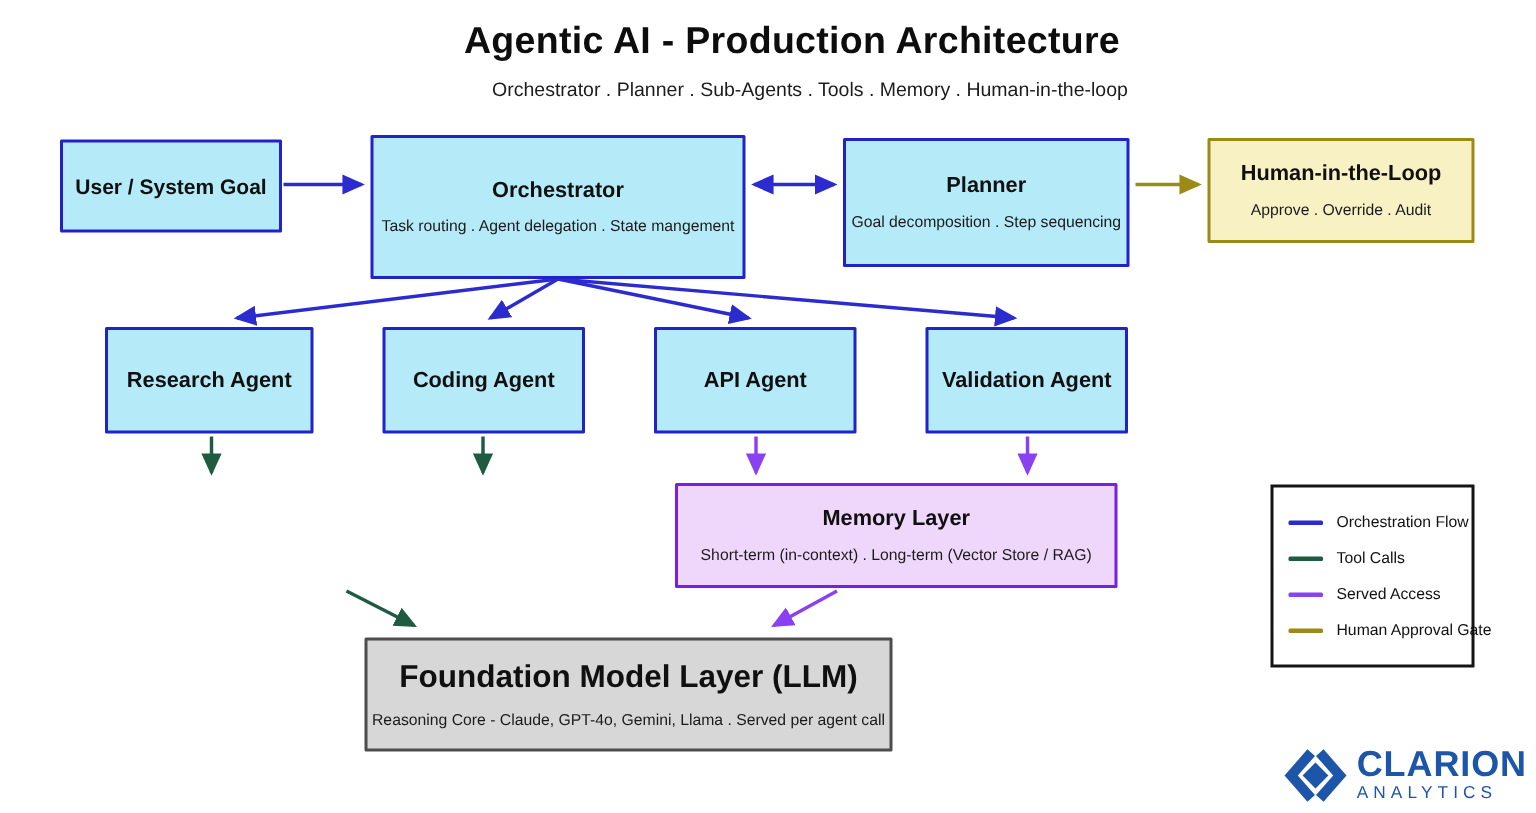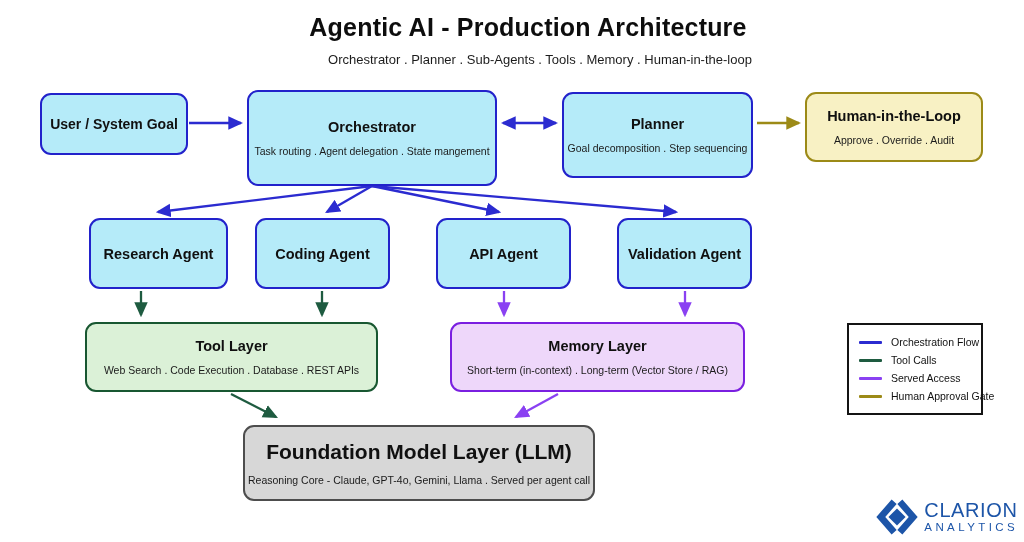--- a/index.html
+++ b/index.html
@@ -20,45 +20,45 @@
   .edge-blue   { stroke: var(--flow-blue,   #2b2bd0); }
   .edge-green  { stroke: var(--tool-green,  #1e5b40); }
   .edge-purple { stroke: var(--memory-purple,#8a41f2); }
   .edge-olive  { stroke: var(--approval-olive,#9c8a17); }
   .mk-blue   { fill: var(--flow-blue,   #2b2bd0); }
   .mk-green  { fill: var(--tool-green,  #1e5b40); }
   .mk-purple { fill: var(--memory-purple,#8a41f2); }
   .mk-olive  { fill: var(--approval-olive,#9c8a17); }
 
   .node {
-    position:absolute; box-sizing:border-box; border-radius:11px;
+    position:absolute; box-sizing:border-box; border-radius:1px;
     display:flex; flex-direction:column; align-items:center; justify-content:center;
     gap:10px; text-align:center; padding:4px;
   }
   .node-title { font-weight:700; font-size:14.5px; color:#101010; white-space:nowrap; }
   .node-sub   { font-size:10.5px; color:#1b1b1b; white-space:nowrap; }
 
   .cyan   { background:var(--node-fill-cyan,#b5ebf9);  border:2.5px solid var(--node-border-blue,#2222cb); }
   .yellow { background:var(--hitl-fill-yellow,#f8f1c4); border:2.5px solid var(--approval-olive,#9c8a17); }
   .green  { background:var(--tool-fill-green,#dbf1d7);  border:2.5px solid var(--tool-border-green,#185731); }
   .purple { background:var(--memory-fill-purple,#eed7fa); border:2.5px solid var(--memory-border-purple,#7a1fe0); }
   .gray   { background:var(--foundation-fill-gray,#d7d7d7); border:2.5px solid var(--foundation-border-gray,#4d4d4d); }
 
   .legend {
-    position:absolute; left:847px; top:323px; width:136px; height:92px;
+    position:absolute; left:847px; top:323px; width:136px; height:122px;
     box-sizing:border-box; border:2px solid #141414; background:#fff;
     display:flex; flex-direction:column; justify-content:space-evenly; padding:5px 10px;
   }
   .legend-row { display:flex; align-items:center; gap:9px; }
   .legend-swatch { width:23px; height:3px; border-radius:1px; flex:0 0 auto; }
   .legend-label { font-size:10.5px; color:#111; white-space:nowrap; }
 
   .logo { position:absolute; right:6px; bottom:4px; display:flex; align-items:center; gap:6px; }
   .logo-text { display:flex; flex-direction:column; }
-  .logo-main { font-size:20px; font-weight:400; color:var(--brand-blue,#1d55a8); letter-spacing:0.6px; line-height:1; }
+  .logo-main { font-size:24px; font-weight:700; color:var(--brand-blue,#1d55a8); letter-spacing:0.6px; line-height:1; }
   .logo-sub  { font-size:11.5px; color:var(--brand-blue,#1d55a8); letter-spacing:3.4px; line-height:1; margin-top:2px; }
 </style>
 </head>
 <body>
 
 <div class="canvas">
 
   <h1 class="page-title">Agentic AI - Production Architecture</h1>
   <div class="page-subtitle">Orchestrator . Planner . Sub-Agents . Tools . Memory . Human-in-the-loop</div>
 
@@ -108,40 +108,36 @@
   <div class="node cyan" style="left:562px;top:92px;width:191px;height:86px;">
     <div class="node-title">Planner</div>
     <div class="node-sub">Goal decomposition . Step sequencing</div>
   </div>
 
   <div class="node yellow" style="left:805px;top:92px;width:178px;height:70px;">
     <div class="node-title">Human-in-the-Loop</div>
     <div class="node-sub">Approve . Override . Audit</div>
   </div>
 
-  <div class="node cyan" style="left:70px;top:218px;width:139px;height:71px;margin-left:19px;">
+  <div class="node cyan" style="left:70px;top:218px;width:139px;height:71px;">
     <div class="node-title">Research Agent</div>
   </div>
 
   <div class="node cyan" style="left:255px;top:218px;width:135px;height:71px;">
     <div class="node-title">Coding Agent</div>
   </div>
 
   <div class="node cyan" style="left:436px;top:218px;width:135px;height:71px;">
     <div class="node-title">API Agent</div>
   </div>
 
   <div class="node cyan" style="left:617px;top:218px;width:135px;height:71px;">
     <div class="node-title">Validation Agent</div>
   </div>
 
-  <div class="node green" style="left:85px;top:322px;width:293px;height:70px;">
-    <div class="node-title">Tool Layer</div>
-    <div class="node-sub">Web Search . Code Execution . Database . REST APIs</div>
-  </div>
 
   <div class="node purple" style="left:450px;top:322px;width:295px;height:70px;">
     <div class="node-title">Memory Layer</div>
     <div class="node-sub">Short-term (in-context) . Long-term (Vector Store / RAG)</div>
   </div>
 
   <div class="node gray" style="left:243px;top:425px;width:352px;height:76px;">
     <div class="node-title" style="font-size:21px;">Foundation Model Layer (LLM)</div>
     <div class="node-sub">Reasoning Core - Claude, GPT-4o, Gemini, Llama . Served per agent call</div>
   </div>

